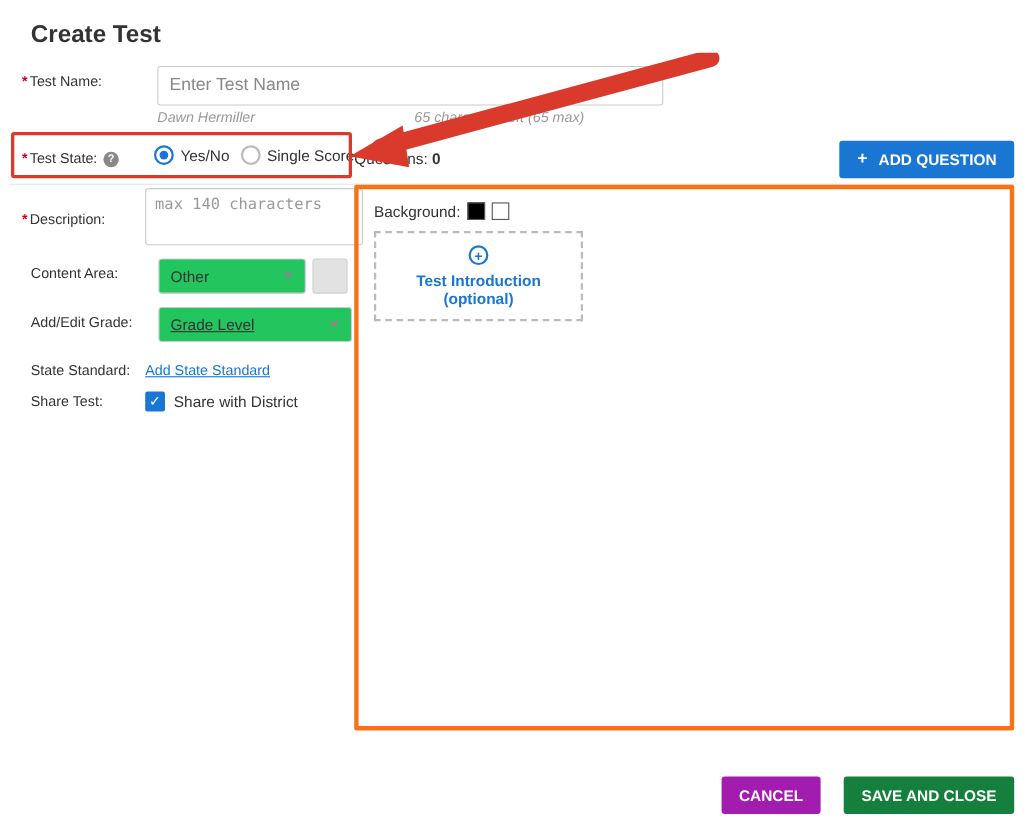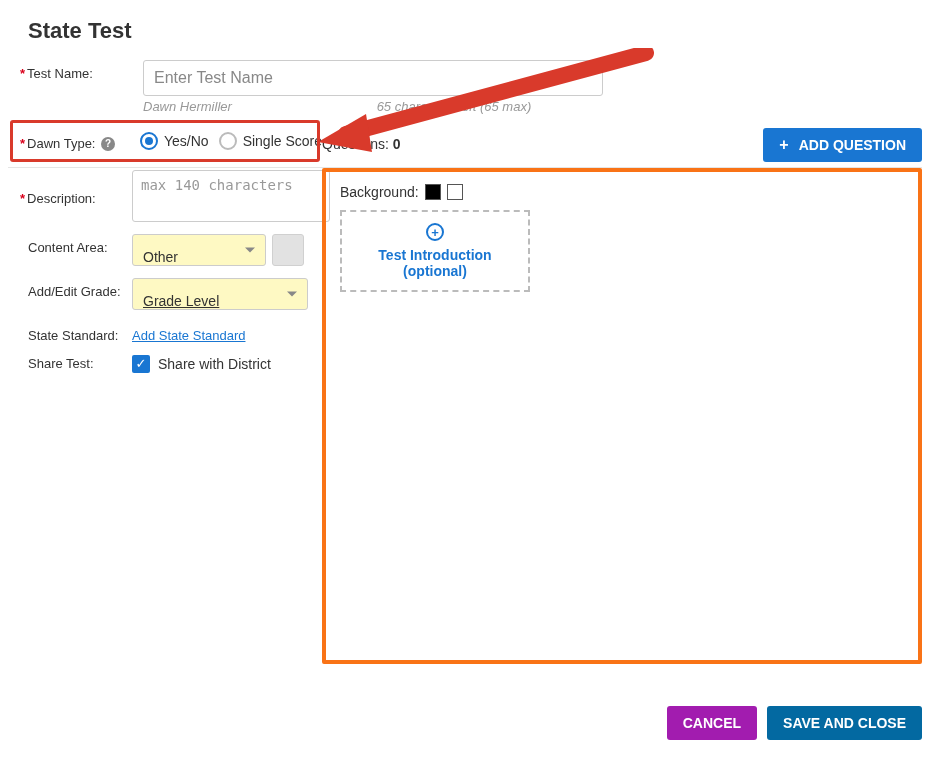--- a/index.html
+++ b/index.html
@@ -126,24 +126,25 @@
   }
   .textarea::placeholder { color: #999; }
   .select {
     width: 134px;
     height: 32px;
     border: 1px solid #ccc;
     border-radius: 3px;
     padding: 0 28px 0 10px;
     font-size: 14px;
     color: #333;
-    background: #fef9c3;
+    background: #22c55e;
     position: relative;
     display: inline-flex;
-    align-items: flex-end;
+    align-items: center;
+    margin-left: 12px;
   }
   .select.wide { width: 176px; text-decoration: underline; }
   .select .caret {
     position: absolute;
     right: 10px;
     top: 50%;
     transform: translateY(-50%);
     width: 0; height: 0;
     border-left: 5px solid transparent;
     border-right: 5px solid transparent;
@@ -197,21 +198,21 @@
     padding: 0 16px;
     border-radius: 3px;
     font-size: 14px;
     font-weight: 700;
     cursor: pointer;
     border: none;
   }
   .btn.primary { background: #1976d2; color: #fff; }
   .btn.primary .plus { margin-right: 10px; font-size: 16px; font-weight: bold; }
   .btn.cancel { background: #a21caf; color: #fff; }
-  .btn.save { background: #0369a1; color: #fff; }
+  .btn.save { background: #15803d; color: #fff; margin-left: 11px; }
   .right-panel {
     position: absolute;
     left: 322px;
     top: 168px;
     right: 18px;
     height: 496px;
     border: 4px solid #f97316;
     border-radius: 2px;
     padding: 12px 14px;
   }
@@ -277,40 +278,40 @@
     width: 340px;
     height: 110px;
     pointer-events: none;
   }
 </style>
 </head>
 <body>
 
 <div class="container">
 
-  <h2 class="page-title">State Test</h2>
+  <h2 class="page-title">Create Test</h2>
 
   <div class="form-area">
 
     <div class="row" style="margin-left:2px;gap:11px;">
       <div class="label-cell">
         <span class="req">*</span><span>Test Name:</span>
       </div>
       <div>
         <input type="text" class="input-text" placeholder="Enter Test Name" style="">
         <div class="subtext">
           <span class="author">Dawn Hermiller</span>
           <span>65 characters left (65 max)</span>
         </div>
       </div>
     </div>
 
     <div class="row" style="margin-left:2px; margin-top:4px; margin-bottom:18px;">
       <div class="label-cell">
-        <span class="req">*</span><span>Dawn Type:</span>
+        <span class="req">*</span><span>Test State:</span>
         <span class="help-icon">?</span>
       </div>
       <div class="radio-group" style="margin-left:8px;">
         <span class="radio">
             <span class="dot"></span>
           </span>
         <span class="radio-label">Yes/No</span>
         <span class="radio unchk"></span>
         <span class="radio-label">Single Score</span>
       </div>

